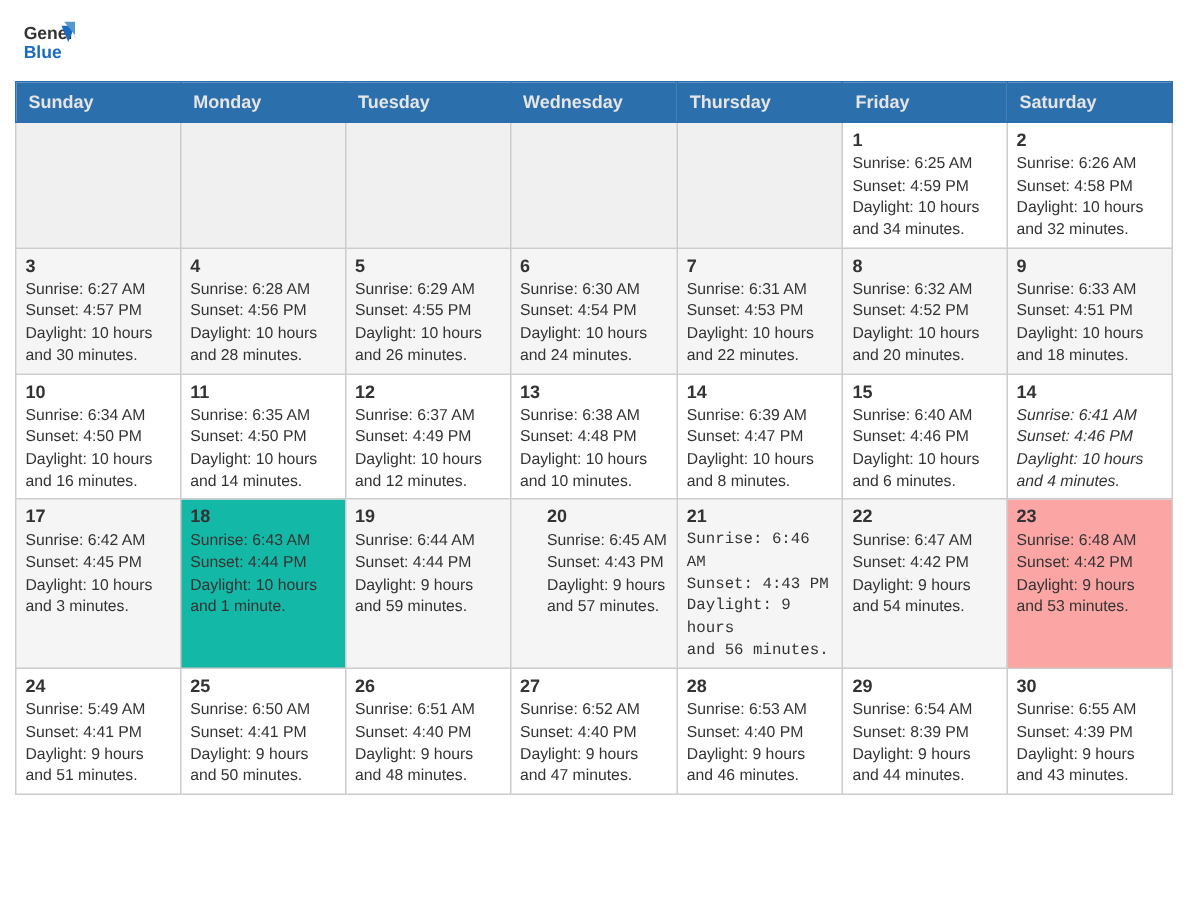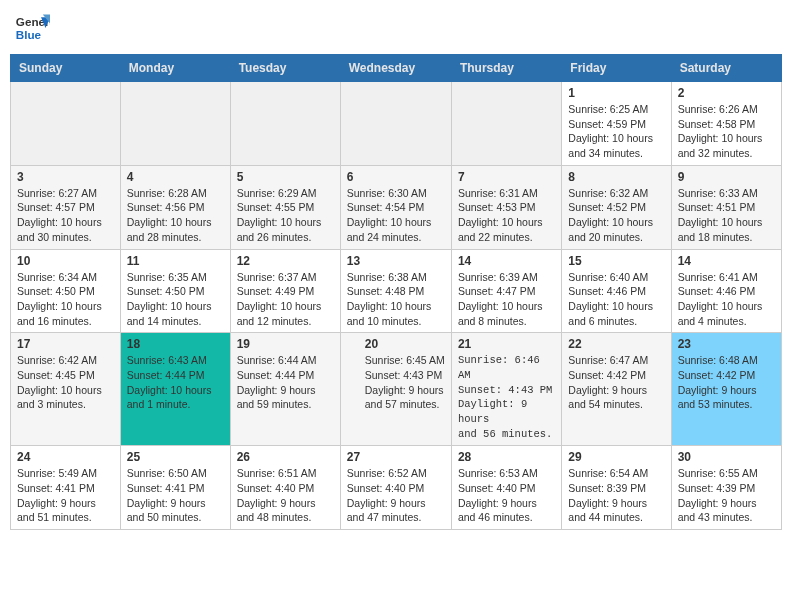--- a/index.html
+++ b/index.html
@@ -221,21 +221,21 @@
         </td>
         <td>
           <span class="day-number">15</span>
           <div class="day-info" style="white-space: pre-line;">Sunrise: 6:40 AM
 Sunset: 4:46 PM
 Daylight: 10 hours
 and 6 minutes.</div>
         </td>
         <td>
           <span class="day-number">14</span>
-          <div class="day-info" style="white-space: pre-line;">Sunrise: 6:41 AM
+          <div class="day-info" style="white-space: pre-line; font-style: italic;">Sunrise: 6:41 AM
 Sunset: 4:46 PM
 Daylight: 10 hours
 and 4 minutes.</div>
         </td>
       </tr>
       <tr>
         <td style="background: rgb(245, 245, 245);">
           <span class="day-number">17</span>
           <div class="day-info" style="white-space: pre-line;">Sunrise: 6:42 AM
 Sunset: 4:45 PM
@@ -270,21 +270,21 @@
 Daylight: 9 hours
 and 56 minutes.</div>
         </td>
         <td style="background: rgb(245, 245, 245);">
           <span class="day-number">22</span>
           <div class="day-info" style="white-space: pre-line;">Sunrise: 6:47 AM
 Sunset: 4:42 PM
 Daylight: 9 hours
 and 54 minutes.</div>
         </td>
-        <td style="background: #7dd3fc;">
+        <td style="background: #fca5a5;">
           <span class="day-number">23</span>
           <div class="day-info" style="white-space: pre-line;">Sunrise: 6:48 AM
 Sunset: 4:42 PM
 Daylight: 9 hours
 and 53 minutes.</div>
         </td>
       </tr>
       <tr>
         <td>
           <span class="day-number">24</span>

